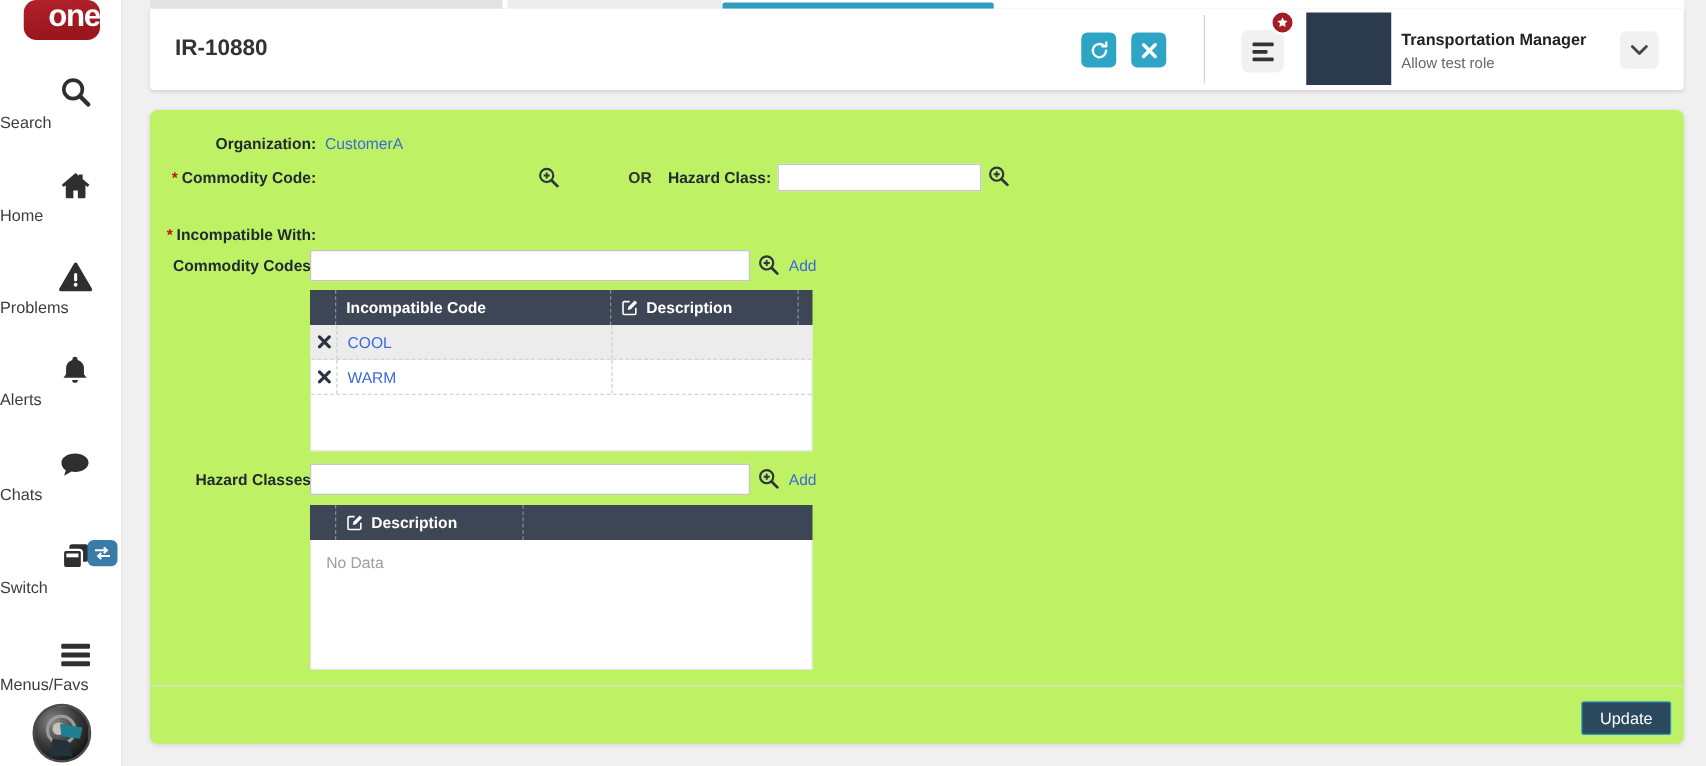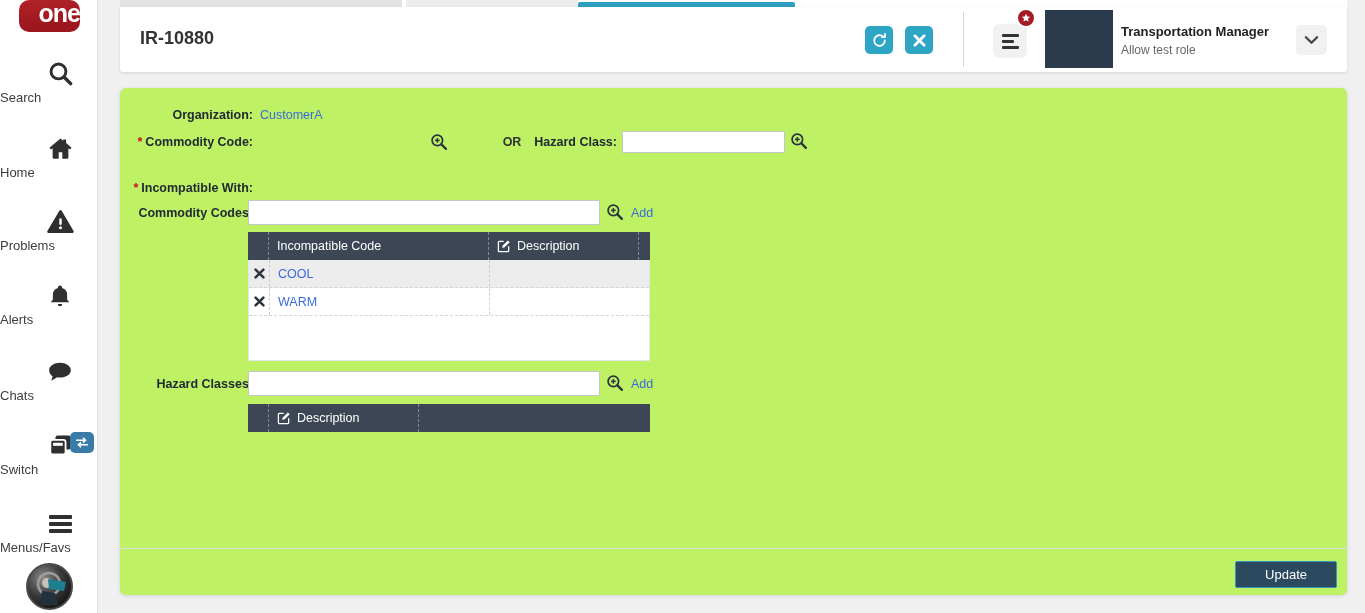--- a/index.html
+++ b/index.html
@@ -53,36 +53,36 @@
   .text-input { position:absolute; border:1px solid #c6c6c6; background:#fff; font-size:12.5px; padding:0 5px;
     font-family:"Liberation Sans", sans-serif; }
   .chip-field { position:absolute; border:1px solid #c6c6c6; background:#fff; display:flex; align-items:center; padding:0 2px; }
   .chip { display:inline-flex; align-items:center; gap:5px; border:1px solid #9aa2ad; border-radius:10px;
     background:#f7f8f9; padding:1px 7px 1px 8px; font-size:12px; color:#2b3a4a; }
   .chip .chip-x { cursor:pointer; display:flex; }
   .zoom-icon { position:absolute; width:18px; height:18px; cursor:pointer; }
   .or-label { position:absolute; font-size:12.5px; font-weight:bold; color:#333; }
   
   .grid { position:absolute; width:402px; font-size:12.5px; }
-  .grid-head { display:flex; background:#3d4654; color:#fff; height:28px; font-weight:normal; }
+  .grid-head { display:flex; background:#3d4654; color:#fff; height:28px; font-weight:bold; }
   .gh-cell { display:flex; align-items:center; height:100%; padding-left:8px; border-left:1px dashed #828a96; gap:6px; }
   .c-del { width:20px; padding-left:0; border-left:none; justify-content:center; }
   .c-code { width:220px; }
   .c-desc { width:150px; }
   .c-end { flex:1; padding-left:0; }
   .grid-body { background:#fff; border:1px solid #e5e5e5; border-top:none; }
   .grid-row { display:flex; height:28px; border-bottom:1px dashed #d4d4d4; }
   .grid-row.alt { background:#ececec; }
   .gb-cell { display:flex; align-items:center; height:100%; padding-left:8px; border-left:1px dashed #cfcfcf; }
   .gb-cell.c-del { padding-left:0; border-left:none; justify-content:center; cursor:pointer; }
   .grid-filler { }
   .no-data { padding:11px 12px; color:#9aa0a5; font-size:12.5px; }
   
   .card-footer-line { position:absolute; left:0; top:460px; width:100%; border-top:1px solid #ddd; }
-  .update-btn { position:absolute; right:10px; top:473px; height:27px; padding:0 29px;
+  .update-btn { position:absolute; right:10px; top:473px; height:27px; padding:0 14px;
     background:#2b4a60; border:1px solid #2f97c0; border-radius:2px; color:#fff; font-size:13px;
     font-family:"Liberation Sans", sans-serif; cursor:pointer; }
 </style>
 </head>
 <body>
 
 <div class="sidebar">
   <div class="brand-logo">
     <span>one</span>
   </div>
@@ -330,17 +330,21 @@
         <span style="display:flex">
           <svg width="14" height="14" viewBox="0 0 24 24">
               <path d="M20 12.5V20a1.6 1.6 0 0 1-1.6 1.6H4A1.6 1.6 0 0 1 2.4 20V5.6A1.6 1.6 0 0 1 4 4h7.5" fill="none" stroke="#fff" stroke-width="2.2"></path>
               <path d="M8.8 15.4l1.1-4.3 8.7-8.7 3.2 3.2-8.7 8.7z" fill="#fff"></path>
             </svg>
         </span>
         <span>Description</span>
       </div>
       <div class="gh-cell c-end"></div>
     </div>
+    <div class="grid-body">
+      <div class="no-data">No Data</div>
+      <div style="height:67px"></div>
+    </div>
   </div>
 
   <div class="card-footer-line"></div>
   <button class="update-btn">Update</button>
 </div>
 
 </body></html>

